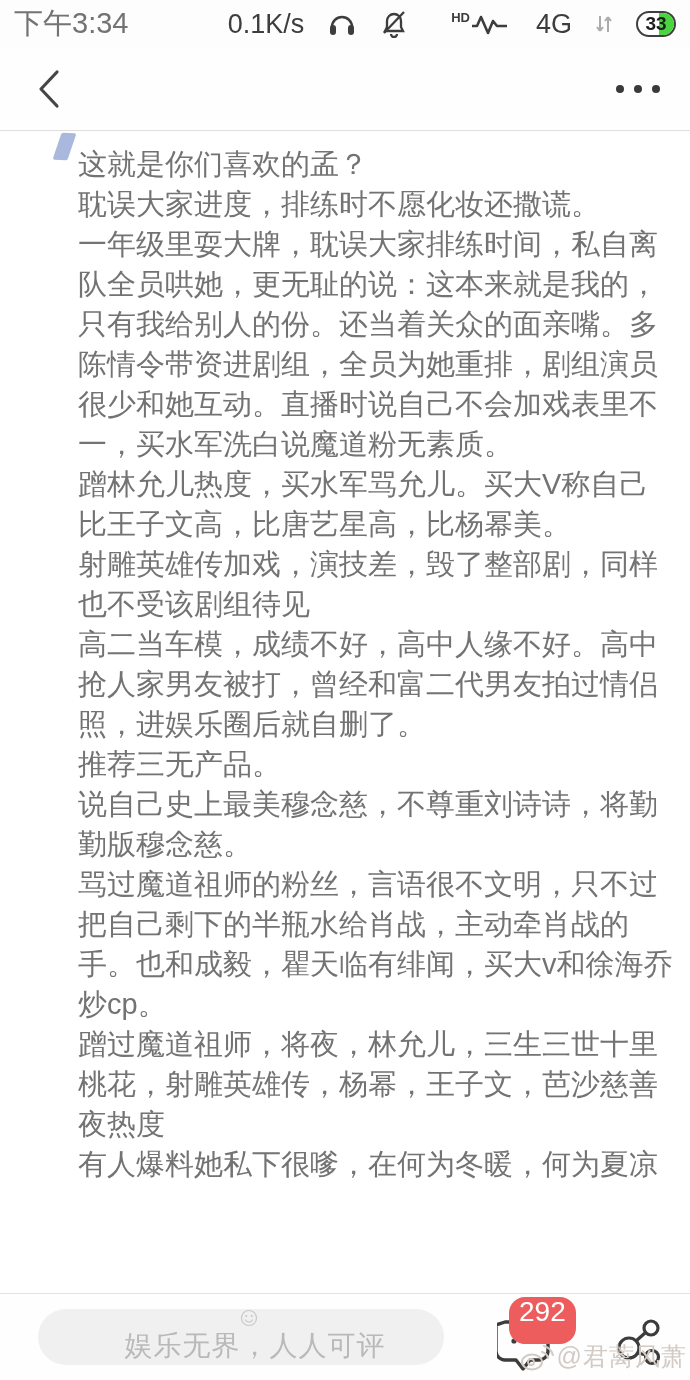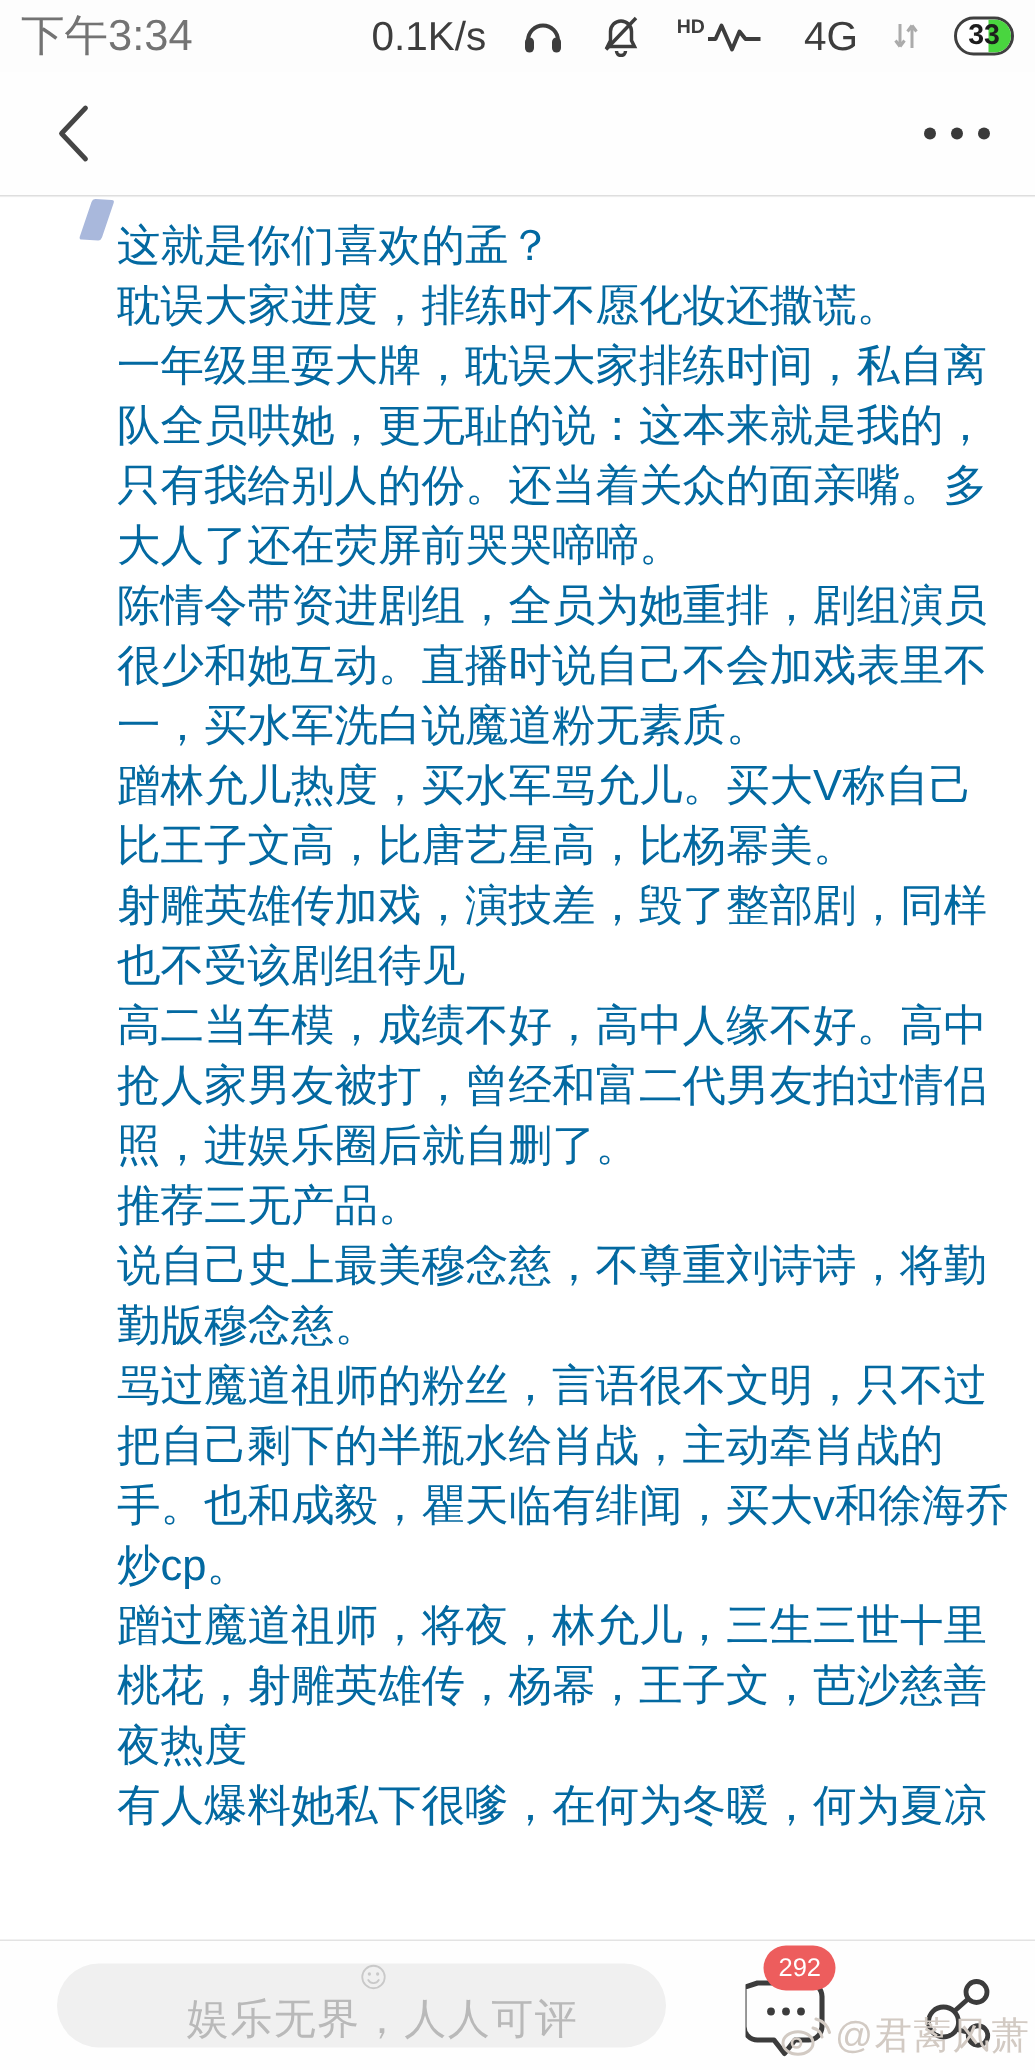--- a/index.html
+++ b/index.html
@@ -12,21 +12,21 @@
   .status-bar{
     position:absolute;top:0;left:0;width:690px;height:48px;
     display:flex;align-items:center;justify-content:space-between;
     padding:0 14px;box-sizing:border-box;color:#3d3d3d;background:#fdfdfd;
   }
   .status-time{font-size:29px;color:#737373;}
   .status-right{display:flex;align-items:center;gap:23px;}
   .net-speed{font-size:27px;color:#3d3d3d;}
   .sicon{display:block;}
   .volte{display:flex;align-items:flex-start;}
-  .volte-hd{font-size:13px;font-weight:bold;color:#3d3d3d;line-height:13px;margin-right:1px;}
+  .volte-hd{font-size:13px;font-weight:bold;color:#3d3d3d;line-height:13px;margin-right:1px;margin-left:20px;}
   .net-type{font-size:27px;color:#3d3d3d;}
   .battery{
     position:relative;width:40px;height:26px;border:2.5px solid #3f3f3f;
     border-radius:13px;box-sizing:border-box;overflow:hidden;background:#fff;
   }
   .battery-fill{position:absolute;top:0;right:0;bottom:0;width:42%;background:#49d53f;}
   .battery-num{
     position:absolute;inset:0;display:flex;align-items:center;justify-content:center;
     font-size:19px;font-weight:bold;color:#1d1d1d;z-index:2;
   }
@@ -43,38 +43,38 @@
   .content{
     position:absolute;top:132px;left:0;width:690px;height:1161px;
     background:#fff;overflow:hidden;
   }
   .quote-mark{
     position:absolute;left:57px;top:1px;width:15px;height:27px;
     background:#a9b8dc;transform:skewX(-16deg) rotate(3deg);border-radius:2px;
   }
   .post-text{position:absolute;top:12px;left:78px;width:588px;}
   .post-line{
-    height:40px;line-height:40px;font-size:29px;color:#0369a1;
+    height:40px;line-height:40px;font-size:29px;color:#737373;
     white-space:nowrap;overflow:visible;
   }
   
   .bottom-bar{
     position:absolute;top:1293px;left:0;width:690px;height:87px;
     background:#fefefe;border-top:1px solid #e3e3e3;
   }
   .comment-input{
     position:absolute;left:38px;top:15px;width:406px;height:56px;
     border-radius:28px;background:#f0f0f0;display:flex;align-items:center;
     padding-left:15px;box-sizing:border-box;cursor:text;flex-direction:column;
   }
   .comment-placeholder{font-size:28px;color:#b9b9b9;margin-left:13px;letter-spacing:1px;}
   .comment-btn{position:absolute;left:497px;top:22px;width:58px;height:58px;cursor:pointer;}
   .comment-badge{
-    position:absolute;left:509px;top:3px;min-width:14px;height:30px;padding:0 10px;
-    border-radius:16px;background:#ed5d5d;color:#fff;font-size:17px;line-height:30px;
+    position:absolute;left:509px;top:3px;min-width:14px;height:47px;padding:0 10px;
+    border-radius:16px;background:#ed5d5d;color:#fff;font-size:28px;line-height:30px;
     text-align:center;z-index:3;
   }
   .share-btn{position:absolute;left:615px;top:25px;width:50px;height:48px;cursor:pointer;}
   .watermark{
     position:absolute;right:3px;top:46px;display:flex;align-items:center;gap:3px;
     color:#d2cac3;font-size:25px;z-index:4;letter-spacing:1px;
   }
 </style>
 </head>
 <body>
@@ -125,21 +125,20 @@
 </div>
 
 <div class="content">
   <div class="quote-mark"></div>
   <div class="post-text">
       <div class="post-line">这就是你们喜欢的孟？</div>
       <div class="post-line">耽误大家进度，排练时不愿化妆还撒谎。</div>
       <div class="post-line">一年级里耍大牌，耽误大家排练时间，私自离</div>
       <div class="post-line">队全员哄她，更无耻的说：这本来就是我的，</div>
       <div class="post-line">只有我给别人的份。还当着关众的面亲嘴。多</div>
-      <div class="post-line">大人了还在荧屏前哭哭啼啼。</div>
       <div class="post-line">陈情令带资进剧组，全员为她重排，剧组演员</div>
       <div class="post-line">很少和她互动。直播时说自己不会加戏表里不</div>
       <div class="post-line">一，买水军洗白说魔道粉无素质。</div>
       <div class="post-line">蹭林允儿热度，买水军骂允儿。买大V称自己</div>
       <div class="post-line">比王子文高，比唐艺星高，比杨幂美。</div>
       <div class="post-line">射雕英雄传加戏，演技差，毁了整部剧，同样</div>
       <div class="post-line">也不受该剧组待见</div>
       <div class="post-line">高二当车模，成绩不好，高中人缘不好。高中</div>
       <div class="post-line">抢人家男友被打，曾经和富二代男友拍过情侣</div>
       <div class="post-line">照，进娱乐圈后就自删了。</div>

